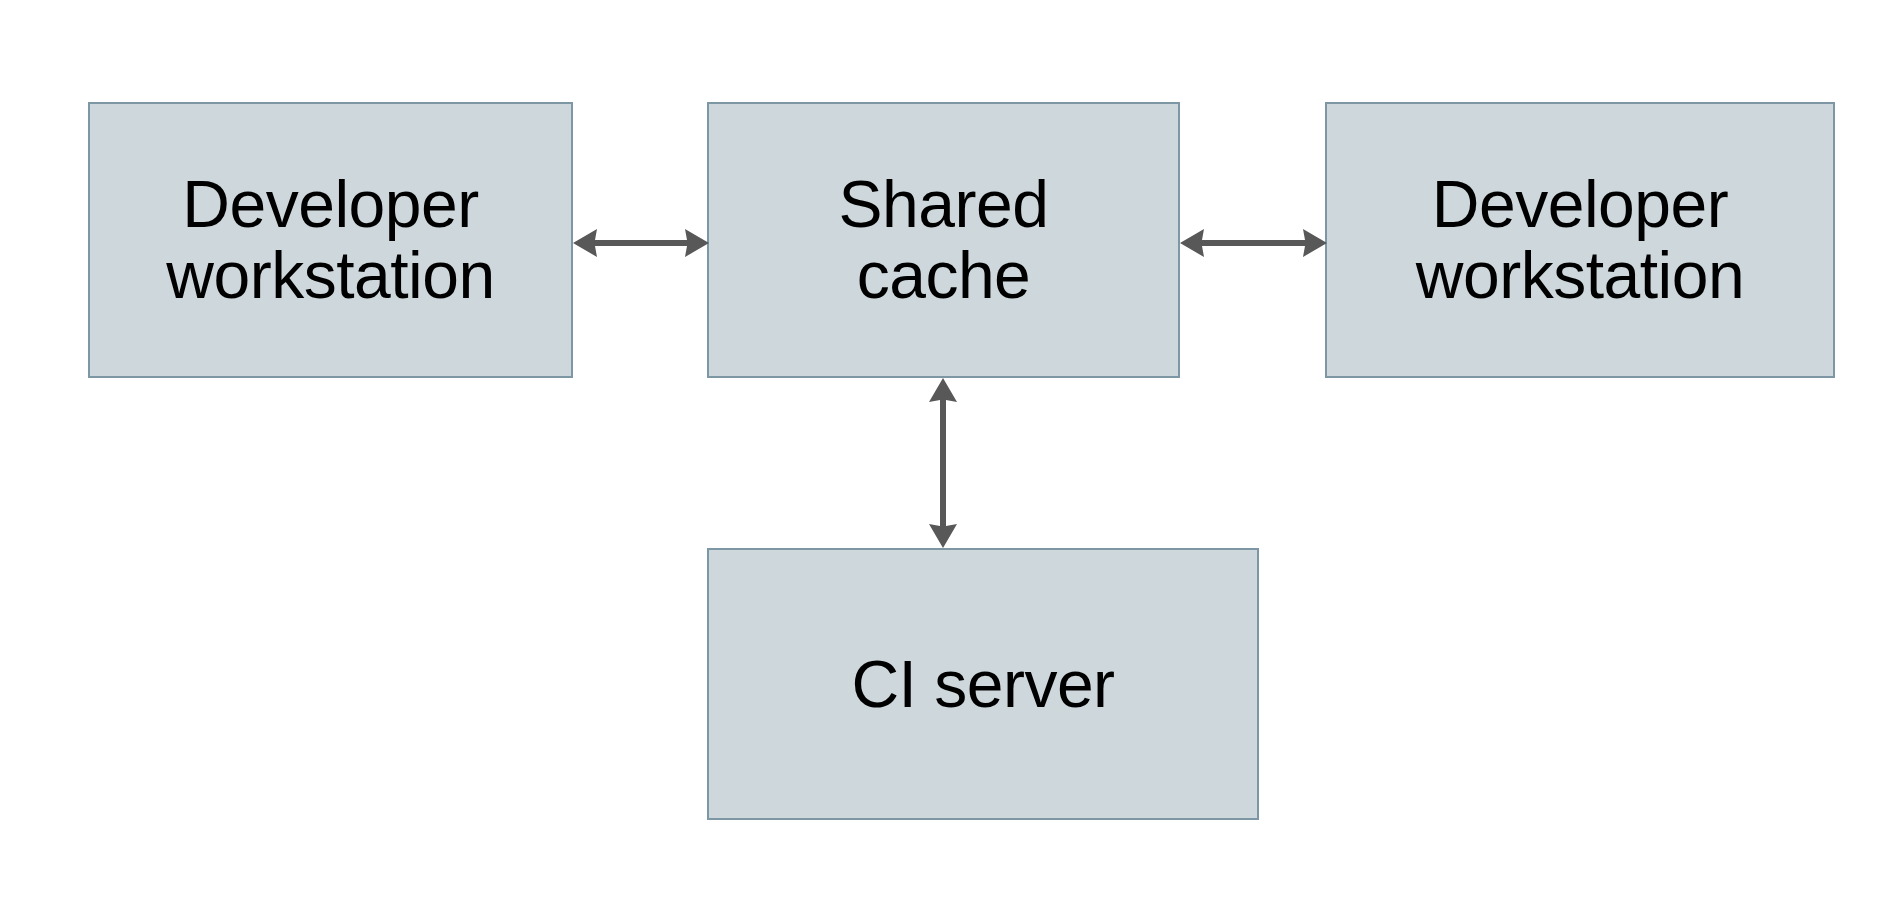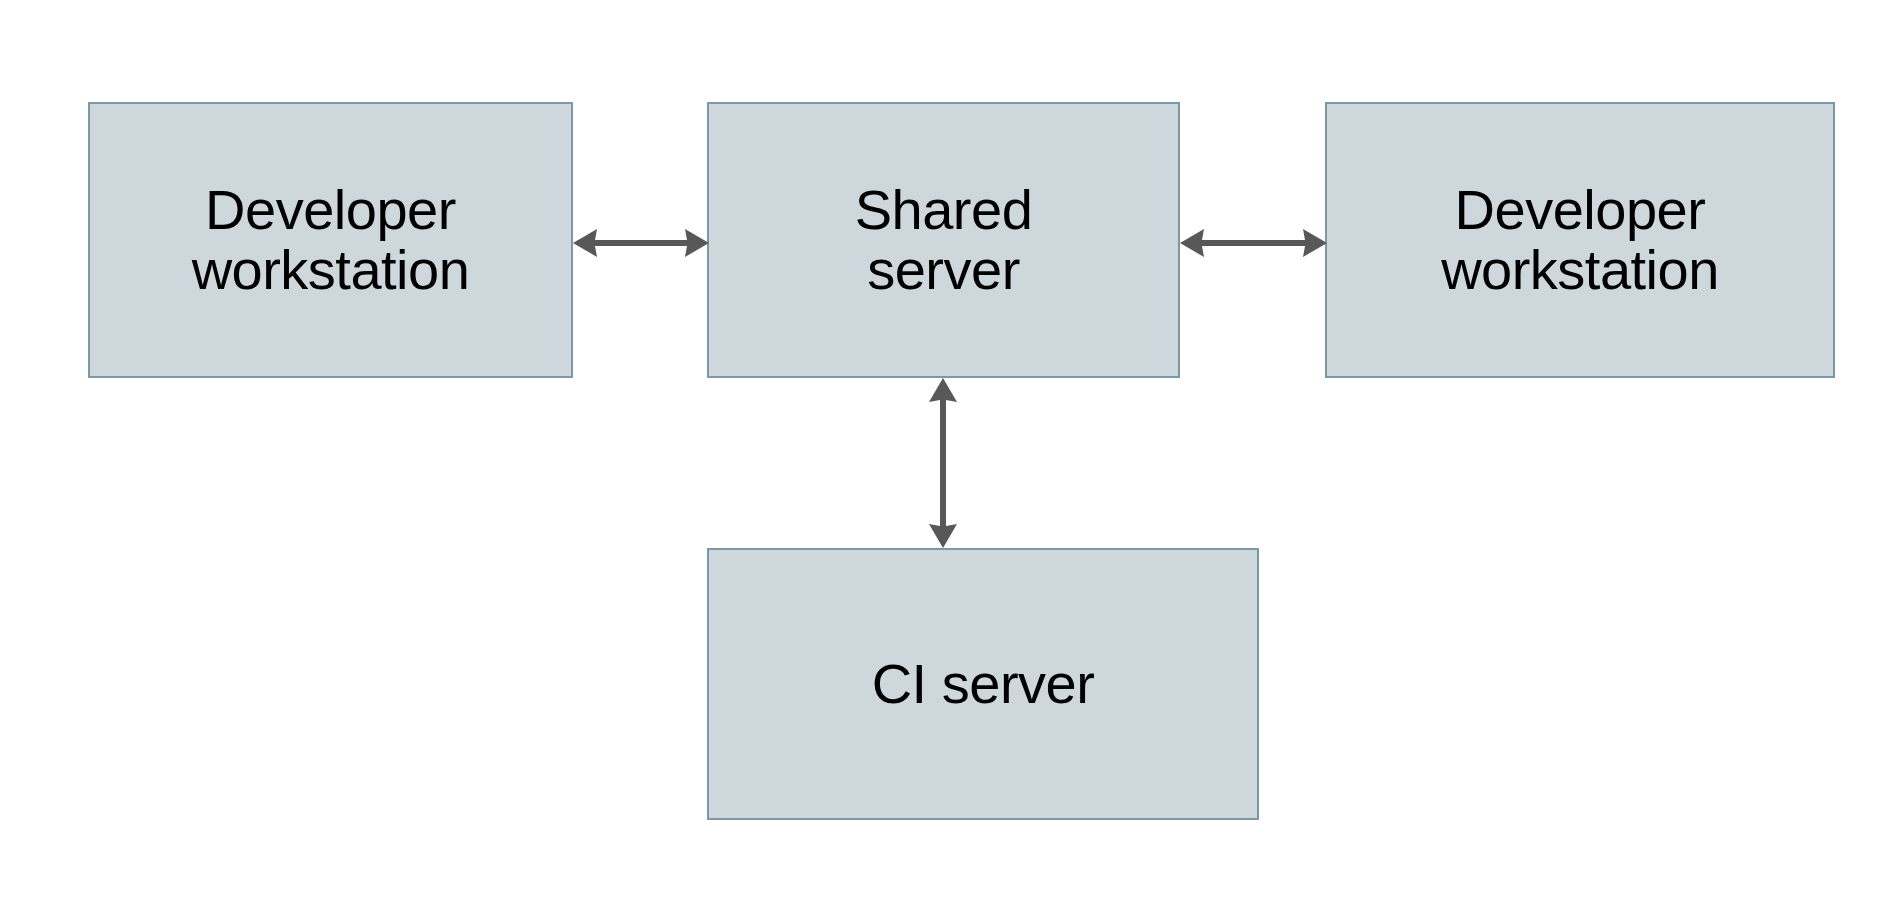--- a/index.html
+++ b/index.html
@@ -23,21 +23,21 @@
     box-sizing: border-box;
     background: #ced8dc;
     border: 2px solid #7d97a4;
     display: flex;
     align-items: center;
     justify-content: center;
     text-align: center;
   }
   .node-label {
     font-family: "Liberation Sans", sans-serif;
-    font-size: 56px;
+    font-size: 66px;
     line-height: 1.07;
     color: #000000;
     letter-spacing: -0.5px;
     white-space: pre-line;
     font-weight: 400;
   }
   .edge {
     position: absolute;
     pointer-events: none;
   }
@@ -60,21 +60,21 @@
 
 <div id="canvas">
 
   <div class="node" id="node-dev-left">
     <span class="node-label">Developer
 workstation</span>
   </div>
 
   <div class="node" id="node-cache">
     <span class="node-label">Shared
-server</span>
+cache</span>
   </div>
 
   <div class="node" id="node-dev-right">
     <span class="node-label">Developer
 workstation</span>
   </div>
 
   <div class="node" id="node-ci">
     <span class="node-label">CI server</span>
   </div>

